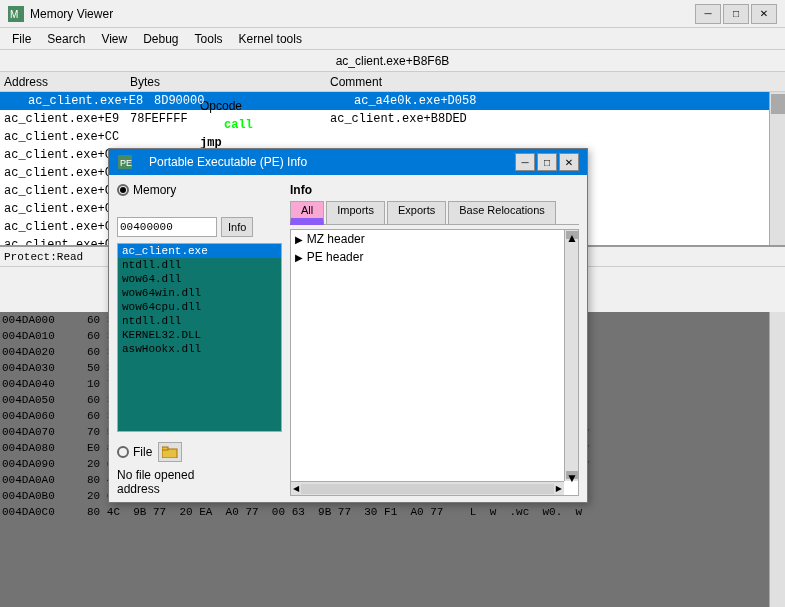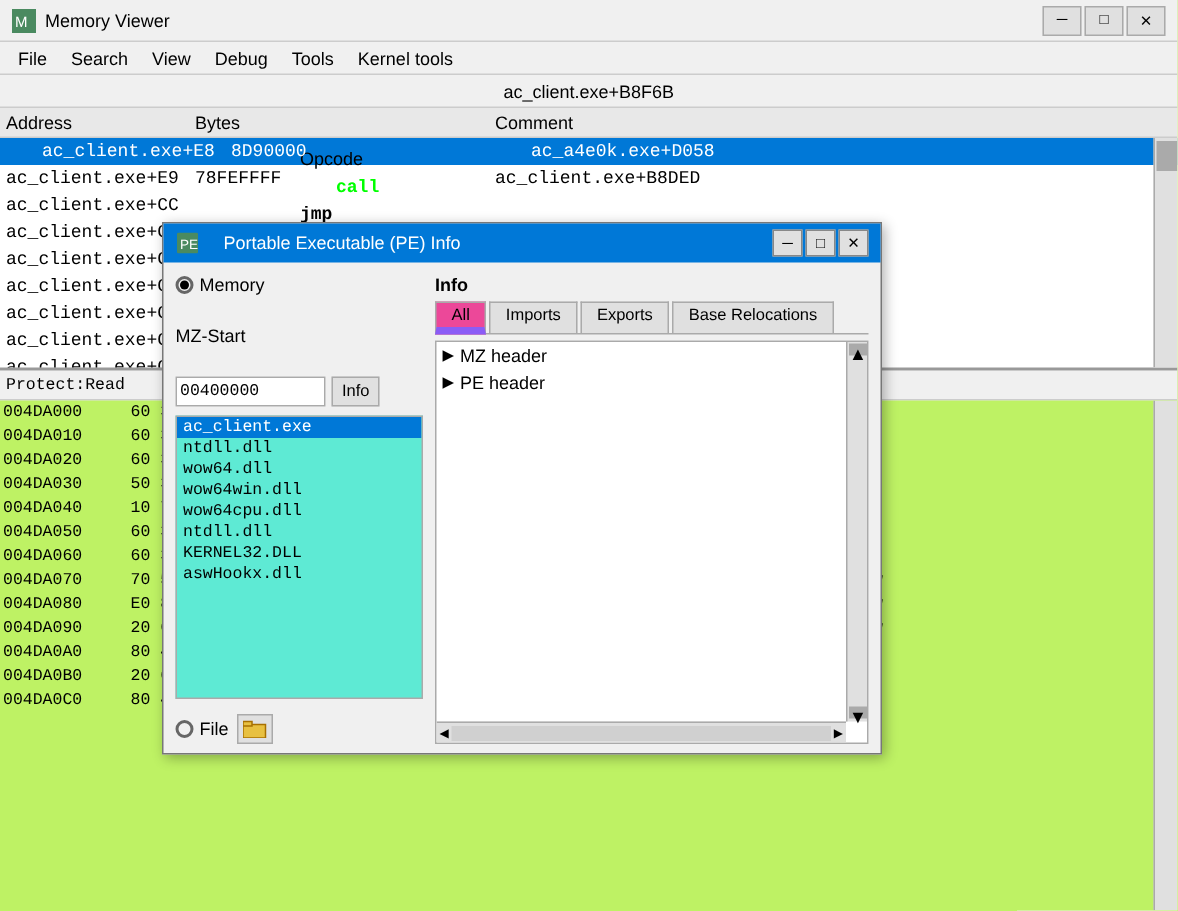--- a/index.html
+++ b/index.html
@@ -157,26 +157,27 @@
       display: flex;
       align-items: center;
       padding: 0 4px;
       border-bottom: 1px solid #ccc;
       font-family: 'Courier New', monospace;
       font-size: 11px;
     }
 
     
     .data-area {
-      background: #bef264;
+      background: #737373;
       flex: 1;
       overflow: hidden;
       position: relative;
       font-family: 'Courier New', monospace;
       font-size: 11px;
+      margin-top: 45px;
     }
     .data-row {
       display: flex;
       height: 16px;
       align-items: center;
       white-space: nowrap;
       padding-left: 2px;
     }
     .data-addr { width: 85px; color: #000; }
     .data-bytes { flex: 1; color: #000; }
@@ -305,21 +306,21 @@
       height: 20px;
       padding: 0 6px;
       border: 1px solid #aaa;
       background: #e0e0e0;
       cursor: pointer;
       font-size: 11px;
     }
     .list-box {
       flex: 1;
       border: 1px solid #aaa;
-      background: #5eead4;
+      background: #0f766e;
       overflow-y: auto;
       font-family: 'Courier New', monospace;
       font-size: 11px;
     }
     .list-item {
       padding: 1px 4px;
       cursor: pointer;
     }
     .list-item.selected {
       background: #0078d7;
@@ -348,22 +349,22 @@
     .tab {
       padding: 2px 10px;
       border: 1px solid #aaa;
       border-bottom: none;
       background: #e0e0e0;
       cursor: pointer;
       font-size: 11px;
       margin-right: 2px;
     }
     .tab.active {
-      background: #ec4899;
-      border-bottom: 5px solid #8b5cf6;
+      background: #f9a8d4;
+      border-bottom: 7px solid #8b5cf6;
       margin-bottom: -1px;
     }
     .tree-area {
       flex: 1;
       border: 1px solid #aaa;
       background: white;
       overflow: hidden;
       position: relative;
     }
     .tree-item {
@@ -567,23 +568,20 @@
     </div>
 
     <div class="dialog-body">
 
       <div class="dialog-left">
         <div class="radio-group">
           <div class="radio-item">
             <div class="radio-dot selected"></div>
             <span>Memory</span>
           </div>
-          <div class="mz-label">
-            <span>MZ-Start</span>
-          </div>
           <div class="input-row">
             <input class="addr-input" type="text" value="00400000" style="">
             <button class="info-btn">Info</button>
           </div>
         </div>
 
         <div class="list-box">
           <div class="list-item selected">ac_client.exe</div>
           <div class="list-item">ntdll.dll</div>
           <div class="list-item">wow64.dll</div>
@@ -599,20 +597,24 @@
             <div class="radio-dot"></div>
             <span>File</span>
           </div>
           <div class="folder-icon-btn">
             <svg width="16" height="12" viewBox="0 0 16 12">
               <rect x="0" y="3" width="15" height="9" fill="#e8c040" stroke="#a87000" stroke-width="1"></rect>
               <rect x="0" y="1" width="6" height="3" fill="#e8c040" stroke="#a87000" stroke-width="1"></rect>
             </svg>
           </div>
         </div>
+        <div>
+          <span>No file opened</span><br>
+          <span>address</span>
+        </div>
       </div>
 
       <div class="dialog-right">
         <div class="info-label">Info</div>
 
         <div class="tab-bar">
           <div class="tab active">All</div>
           <div class="tab">Imports</div>
           <div class="tab">Exports</div>
           <div class="tab">Base Relocations</div>

